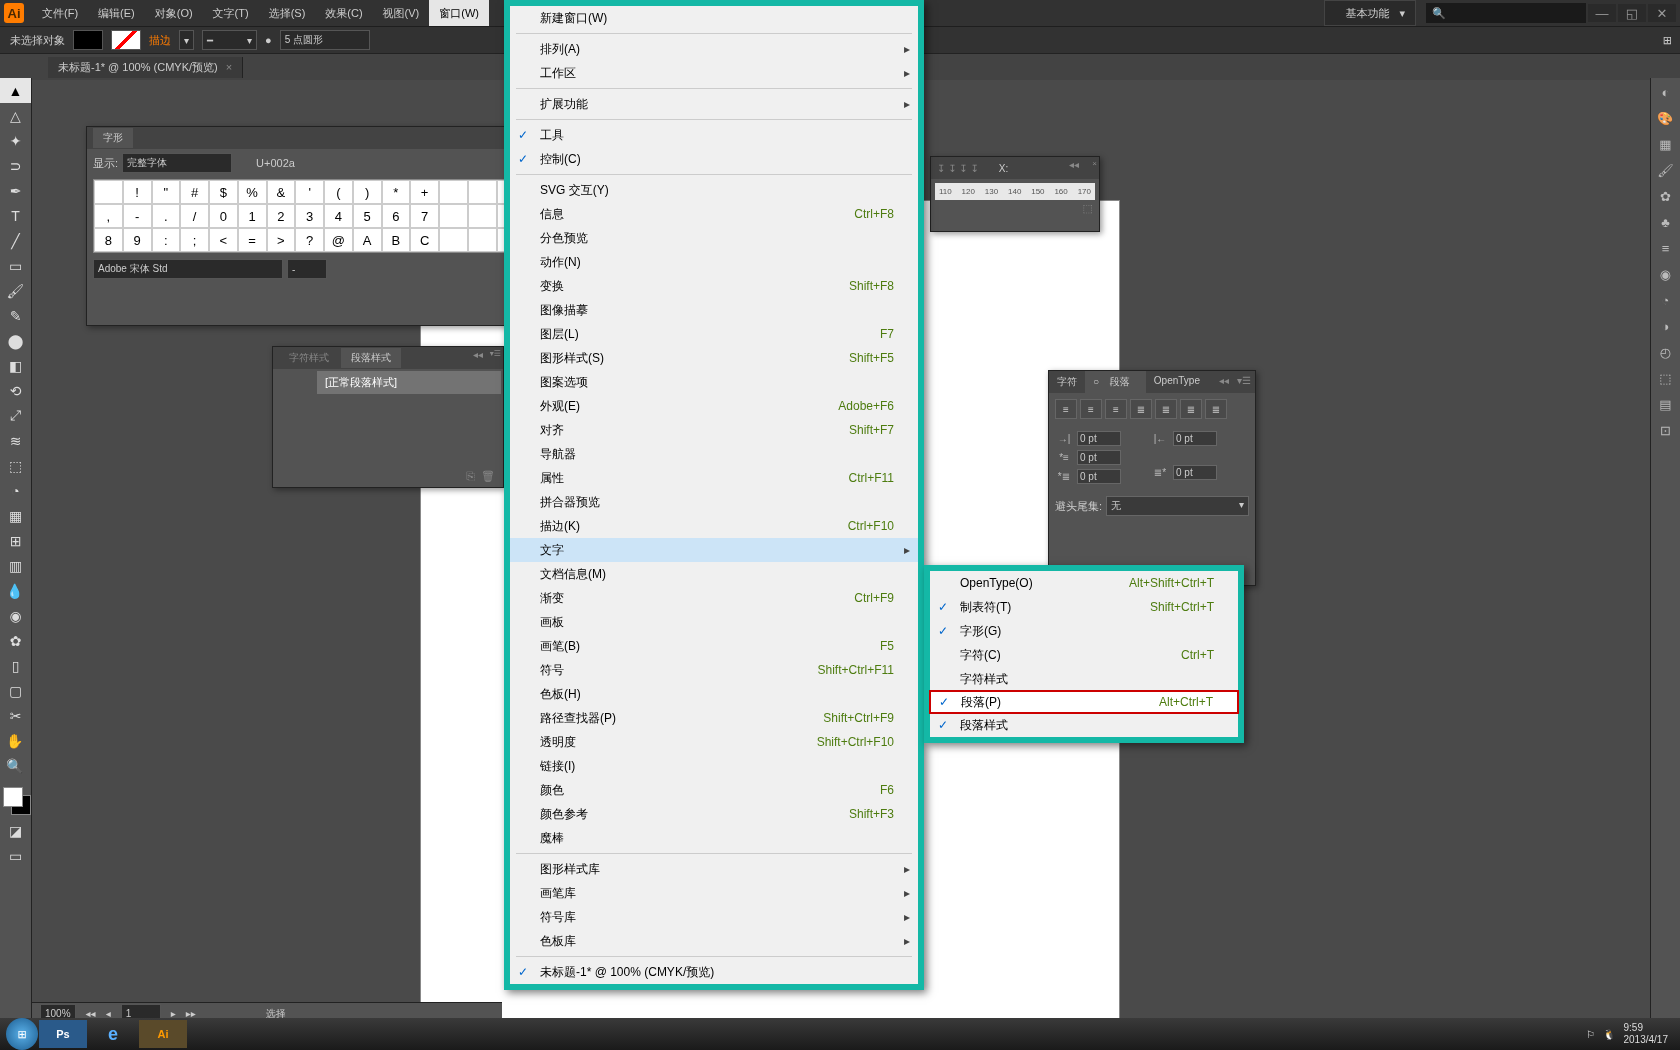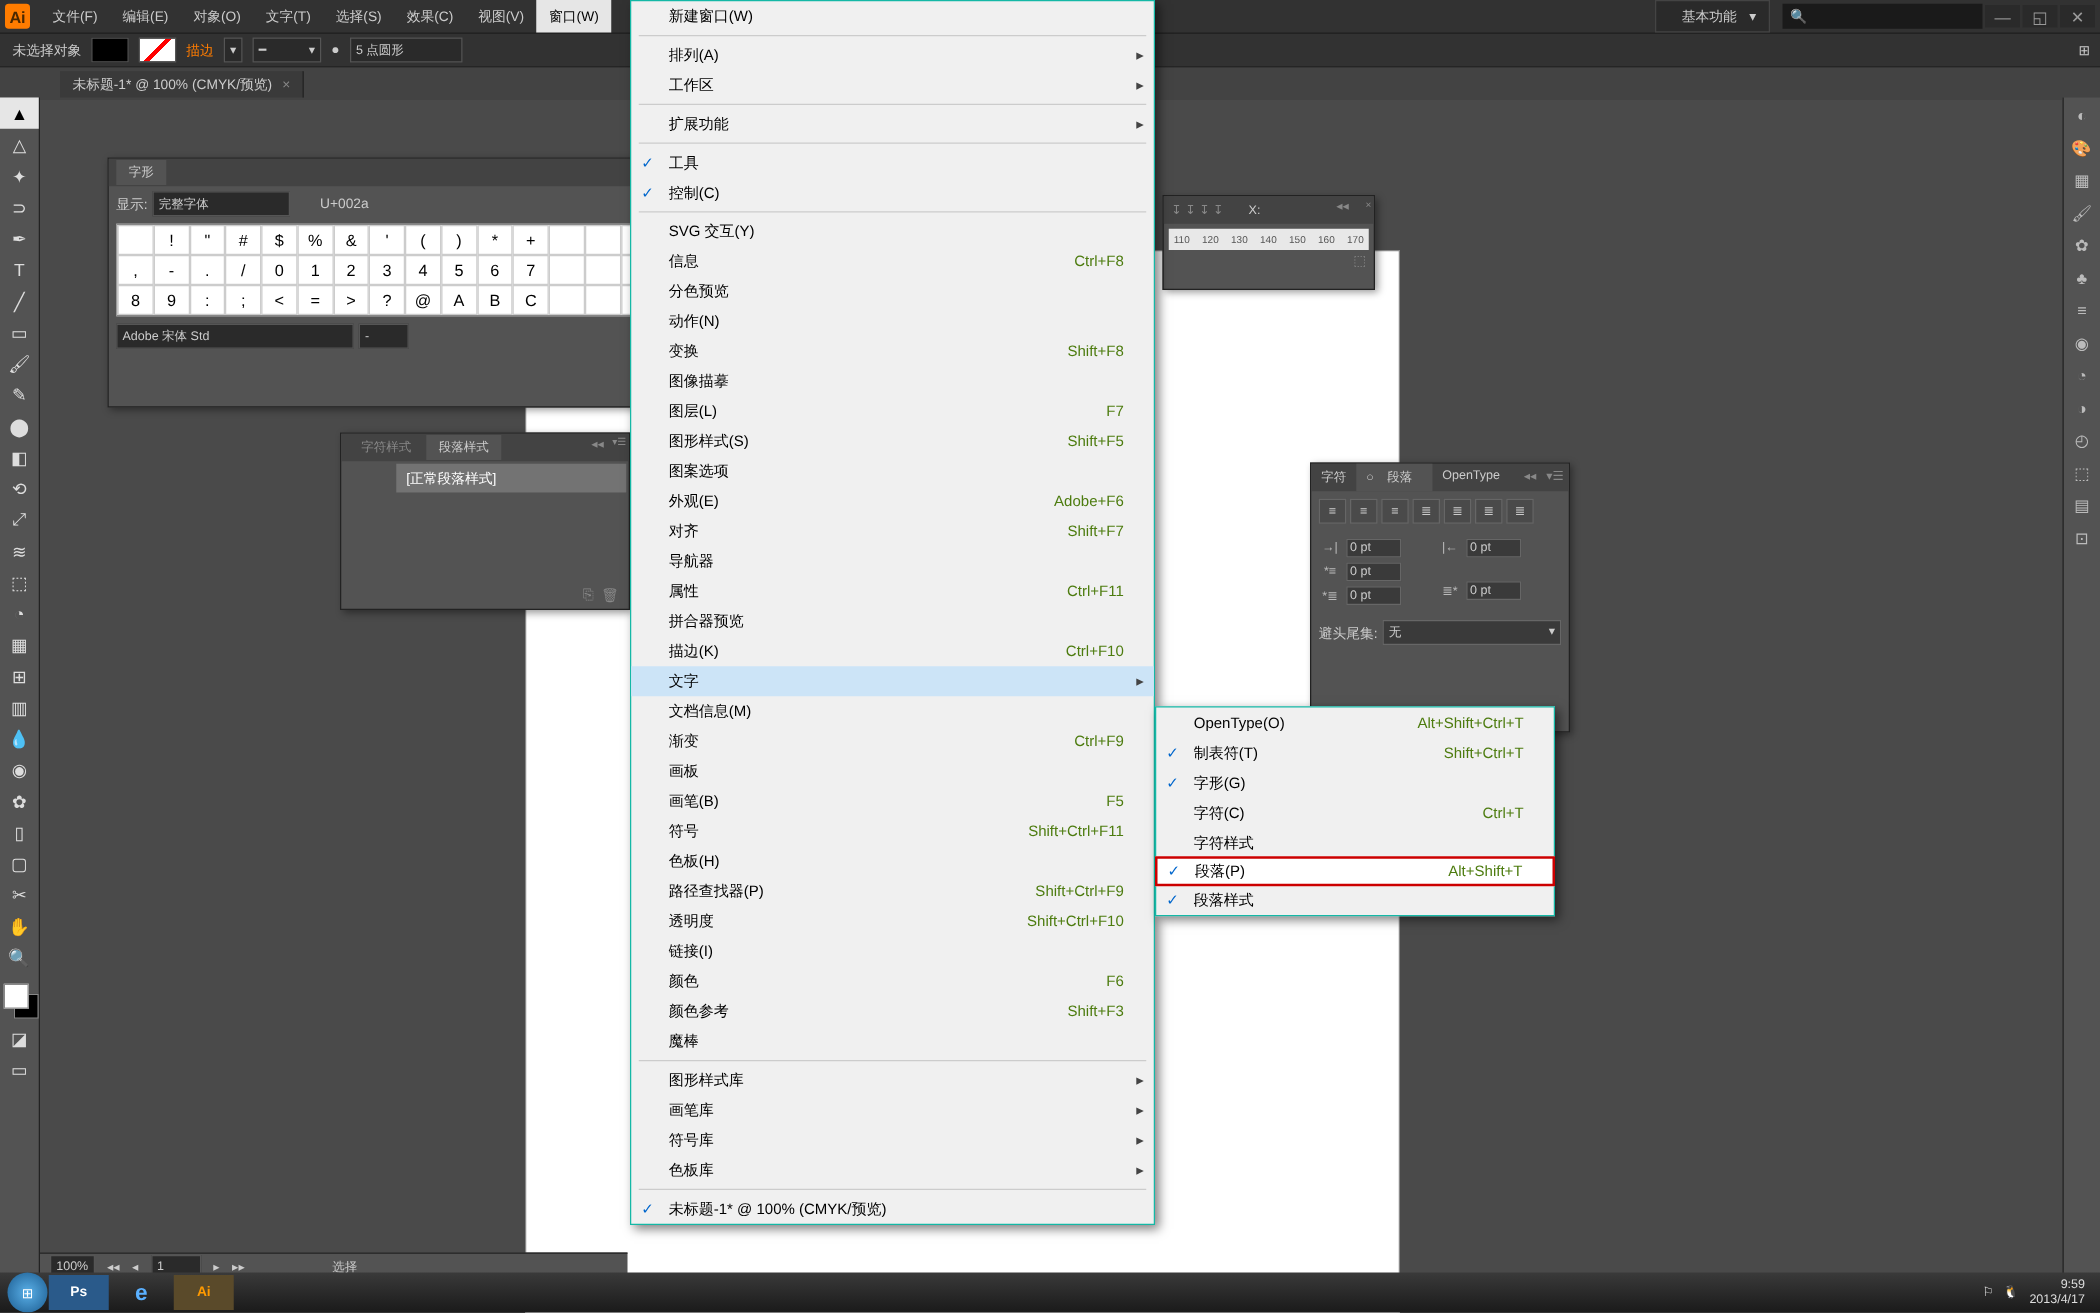--- a/index.html
+++ b/index.html
@@ -49,36 +49,36 @@
 .para-panel .tabs span { padding:4px 8px; font-size:10px; }
 .para-panel .tabs span.active { background:#535353; }
 .para-panel .body { padding:6px; }
 .alignbtns { display:flex; gap:3px; margin-bottom:8px;}
 .alignbtns div { width:22px; height:20px; background:#4a4a4a; border:1px solid #666; display:flex; align-items:center; justify-content:center; font-size:10px;}
 .param-row { display:flex; align-items:center; gap:4px; margin:4px 0; font-size:10px;}
 .param-row .ic { width:18px; text-align:center; color:#bbb;}
 .param-row input { width:44px; background:#3a3a3a; border:1px solid #666; color:#ccc; padding:1px 2px; font-size:10px;}
 .dd-row { display:flex; align-items:center; margin-top:8px; gap:4px;}
 .dd { flex:1; background:#3a3a3a; border:1px solid #666; padding:2px 4px; font-size:10px; color:#ccc;}
-.menu { position:absolute; background:#f0f0f0; color:#000; border:1px solid #14b8a6; box-shadow:3px 3px 8px rgba(0,0,0,.5); font-size:12px; }
+.menu { position:absolute; background:#f0f0f0; color:#000; border:6px solid #14b8a6; box-shadow:3px 3px 8px rgba(0,0,0,.5); font-size:12px; }
 .menu .mi { display:flex; align-items:center; height:24px; padding:0 30px 0 30px; position:relative; }
 .menu .mi .chk { position:absolute; left:8px; color:#0066cc; }
 .menu .mi .sc { position:absolute; right:24px; color:#4d7c0f; }
 .menu .mi .arr { position:absolute; right:8px; color:#444; }
 .menu .mi.hover { background:#cce4f7; }
 .menu .sep { height:1px; background:#ccc; margin:3px 6px; }
 .main-menu { left:504px; top:0px; width:420px; }
 .sub-menu { left:924px; top:565px; width:320px; }
 .sub-menu .mi.red { border:2px solid #c00; margin:-1px; background:#fff;}
 .statusbar { position:absolute; left:32px; bottom:26px; width:470px; height:22px; background:#535353; display:flex; align-items:center; gap:10px; padding:0 8px; font-size:10px; border-top:1px solid #222;}
 .taskbar { position:absolute; bottom:0; left:0; right:0; height:32px; background:linear-gradient(#3a3a3a,#1a1a1a); display:flex; align-items:center; padding:0 6px; }
 .taskbar .start { width:32px; height:32px; border-radius:50%; background:radial-gradient(circle,#5ab0e8,#1a5a8e); display:flex; align-items:center; justify-content:center; color:#fff;}
 .taskbar .tbi { width:48px; height:28px; display:flex; align-items:center; justify-content:center; margin:0 1px; color:#fff; font-weight:bold;}
 .taskbar .tray { margin-left:auto; display:flex; align-items:center; gap:8px; font-size:10px; color:#ddd; padding-right:6px;}
-.taskbar .tray .time { text-align:right; line-height:1.2;}
+.taskbar .tray .time { text-align:left; line-height:1.2;}
 .fill-swatches { margin-top:6px; padding:3px;}
 .fill-swatches .sw { width:20px; height:20px; border:1px solid #888; }
 .fill-swatches .sw.w { background:#fff;}
 .fill-swatches .sw.b { background:#000;}
 </style>
 </head>
 <body>
 
 <div class="menubar">
   <div class="app-icon">Ai</div>
@@ -504,21 +504,21 @@
     <div class="mi">
       <span>字符(C)</span>
       <span class="sc">Ctrl+T</span>
     </div>
     <div class="mi">
       <span>字符样式</span>
     </div>
     <div class="mi red">
       <span class="chk">✓</span>
       <span>段落(P)</span>
-      <span class="sc">Alt+Shift+T</span>
+      <span class="sc">Alt+Ctrl+T</span>
     </div>
     <div class="mi">
       <span class="chk">✓</span>
       <span>段落样式</span>
     </div>
   </div>
 
 <div class="statusbar">
   <span class="small-dd">100%</span>
   <span>◂◂</span>

